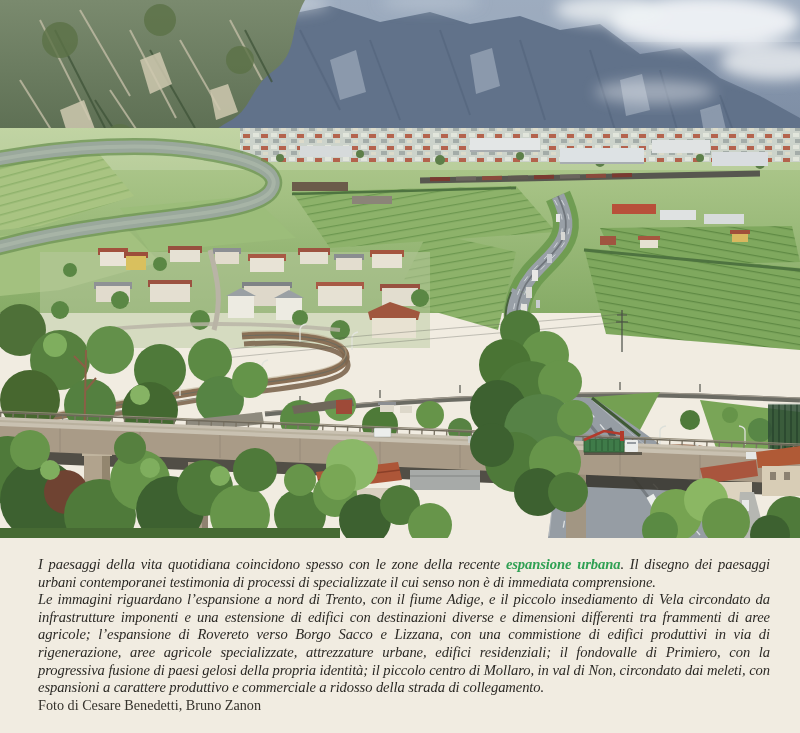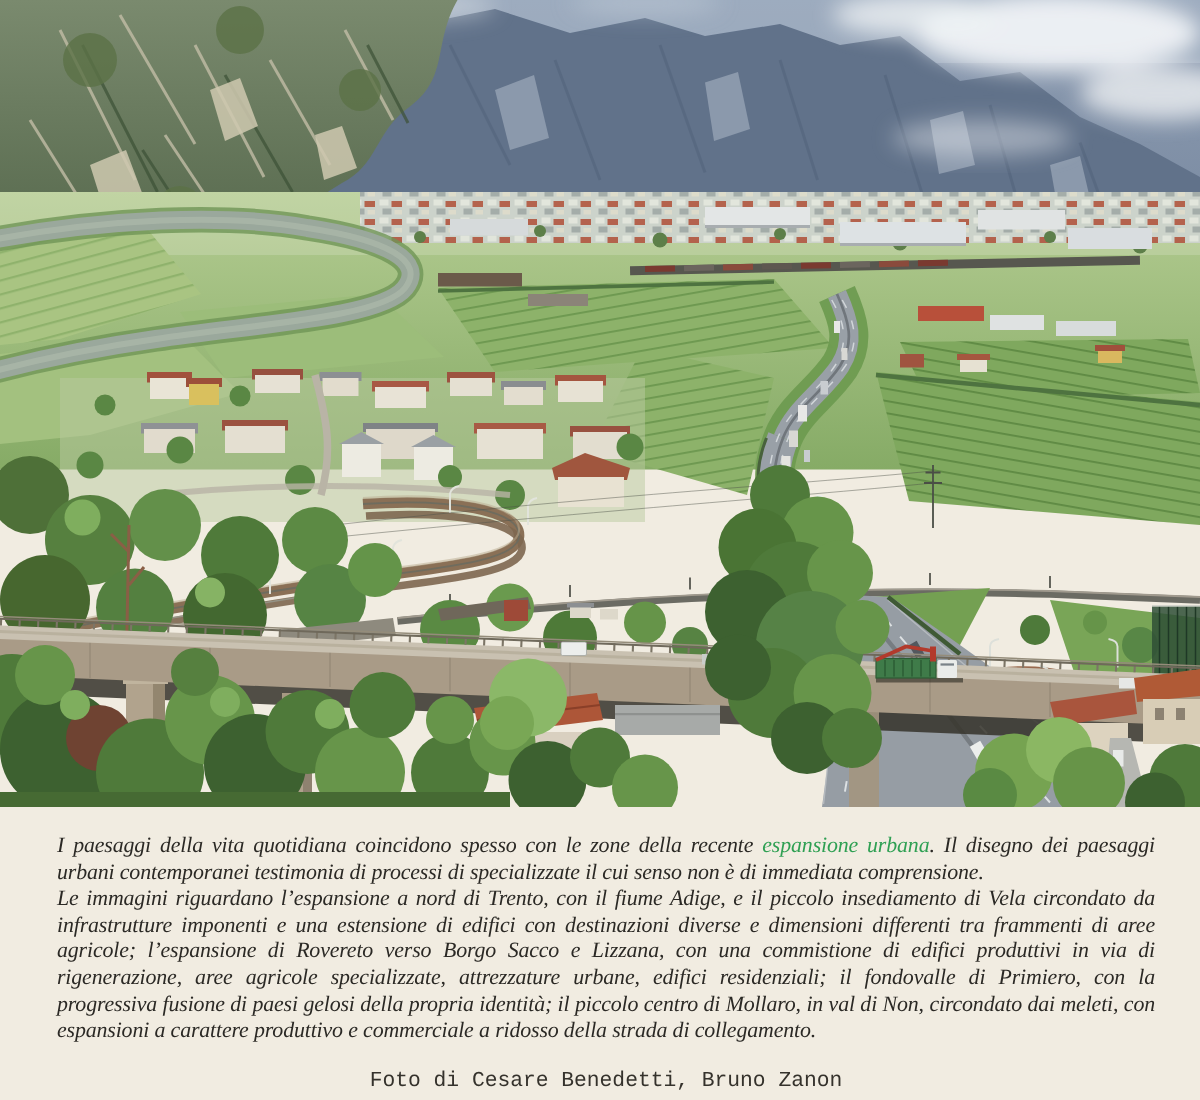--- a/index.html
+++ b/index.html
@@ -21,30 +21,29 @@
   .cap{
     margin:0;
     font-style:italic;
     font-size:14.6px;
     line-height:17.6px;
     text-align:justify;
     letter-spacing:-0.1px;
   }
   .hl{
     color:var(--highlight_green,#2fa053);
-    font-weight:normal;
+    font-weight:bold;
   }
   .credit{
-    margin:16px;
+    margin:0;
     font-style:normal;
     font-size:14.2px;
     line-height:17.6px;
-    text-align:center;
+    text-align:left;
     color:#35322c;
-    font-family:Liberation Mono, monospace;
   }
 </style>
 </head>
 <body>
 
 <div class="page">
 
   <div class="photo-wrap">
   <svg width="800" height="538" viewBox="0 0 800 538" role="img" aria-label="Veduta aerea della valle dell'Adige a nord di Trento: montagne, fiume, meleti, insediamento di Vela, autostrada e viadotto in primo piano">
     <defs>

